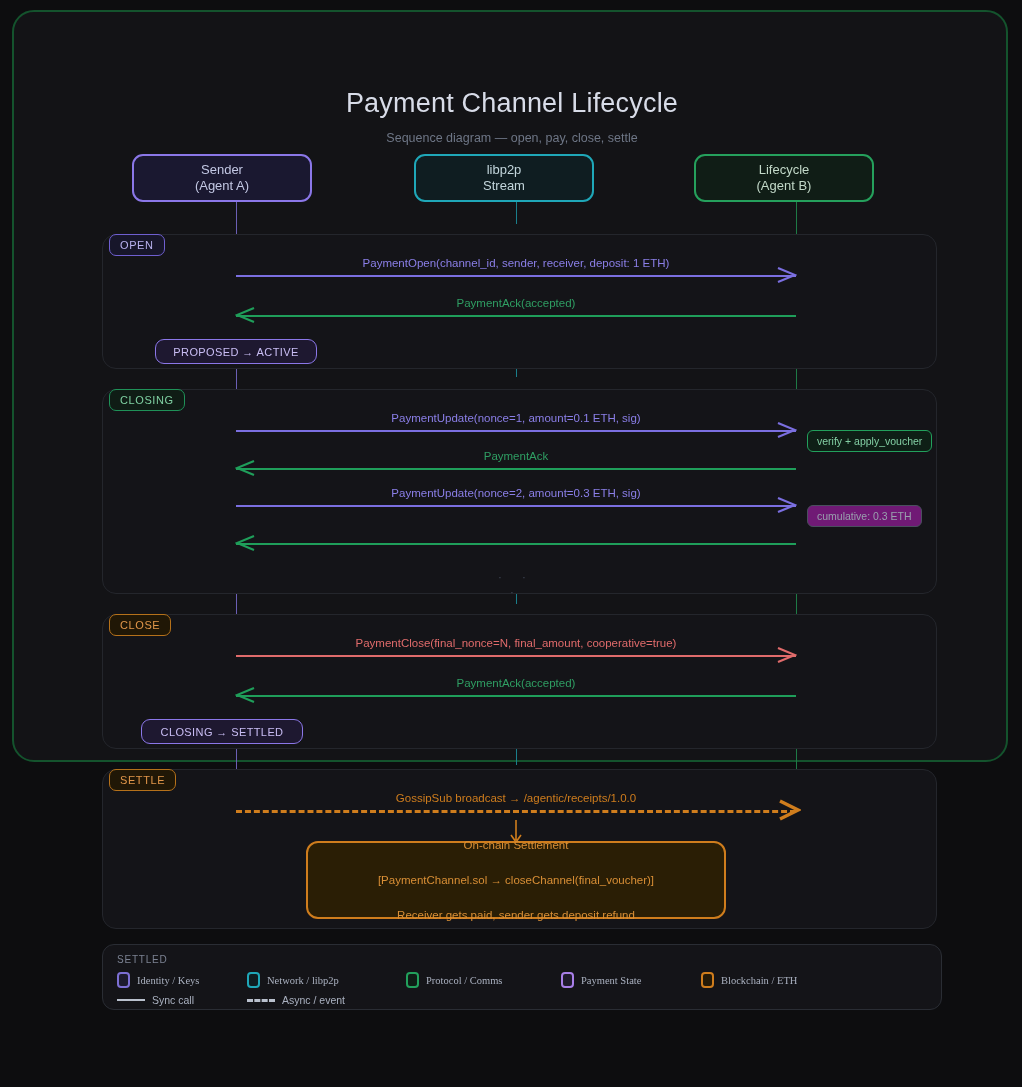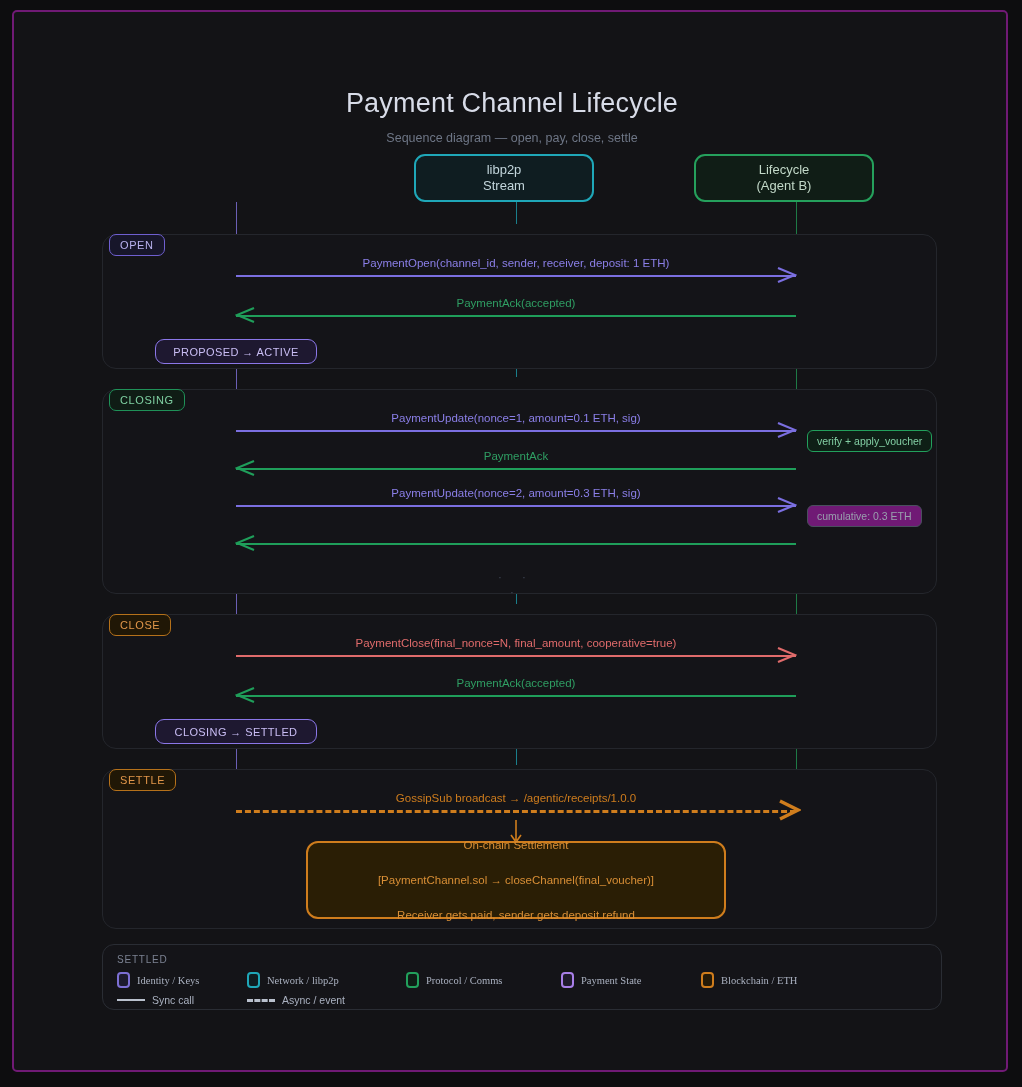--- a/index.html
+++ b/index.html
@@ -2,22 +2,22 @@
 <html><head>
 <meta charset="utf-8">
 <style>
   html,body{margin:0;padding:0;background:#0d0d0f;}
   body{
     width:1022px;height:1087px;overflow:hidden;
     font-family:"Liberation Sans", sans-serif;
     color:#d7dae3;
   }
   .frame{
-    position:absolute;left:12px;top:10px;width:996px;height:1062px;
-    border:2px solid #701a75;border-radius:5px;background:#131316;
+    position:absolute;left:12px;top:10px;width:996px;height:752px;
+    border:2px solid #14532d;border-radius:22px;background:#131316;
     box-sizing:border-box;
   }
   .title{
     position:absolute;left:0;top:76px;width:996px;text-align:center;
     font-size:27px;color:#d8dce8;letter-spacing:.2px;
   }
   .subtitle{
     position:absolute;left:0;top:119px;width:996px;text-align:center;
     font-size:12.5px;color:#6e7686;
   }
@@ -114,20 +114,24 @@
   .lg-dash{width:28px;height:0;border-top:3px dashed #b9c0cd;margin-right:7px;}
 </style>
 </head>
 <body>
 
 <div class="frame">
 
   <div class="title">Payment Channel Lifecycle</div>
   <div class="subtitle">Sequence diagram — open, pay, close, settle</div>
 
+  <div class="pbox p0">
+    <span>Sender</span>
+    <span>(Agent A)</span>
+  </div>
   <div class="pbox p1">
     <span>libp2p</span>
     <span>Stream</span>
   </div>
   <div class="pbox p2">
     <span>Lifecycle</span>
     <span>(Agent B)</span>
   </div>
 
   <div class="lifeline ll0" style="top:190px;height:714px;"></div>
@@ -226,21 +230,21 @@
   <div class="msg" style="left:222px;top:683px;width:560px;">
     <div class="msgline b-green"></div>
     <div class="msglabel c-green">PaymentAck(accepted)</div>
     <div class="arw" style="left:-1px;">
       <svg width="22" height="18" viewBox="0 0 22 18">
           <path d="M19 2 L2 9 L19 16" fill="none" stroke="#1f9e5a" stroke-width="2.2"></path>
         </svg>
     </div>
   </div>
 
-  <div class="statebadge" style="left:141px;top:707px;width:162px;">CLOSING → SETTLED</div>
+  <div class="statebadge" style="left:127px;top:707px;width:162px;">CLOSING → SETTLED</div>
 
   <div class="band" style="top:757px;height:160px;"></div>
   <div class="bandlabel lbl-settle" style="top:757px;">SETTLE</div>
 
   <div class="msg" style="left:222px;top:798px;width:560px;">
     <div class="dashline"></div>
     <div class="msglabel c-orange">GossipSub broadcast → /agentic/receipts/1.0.0</div>
     <div class="arw" style="right:-3px;top:-11px;">
       <svg width="24" height="22" viewBox="0 0 24 22">
           <path d="M3 2 L21 11 L3 20" fill="none" stroke="#cf7d1d" stroke-width="3.4"></path>

